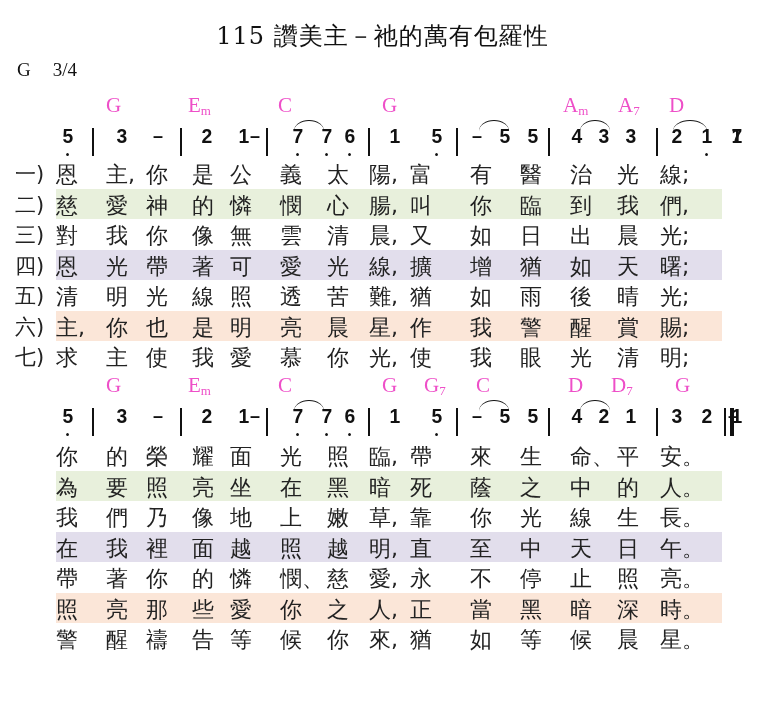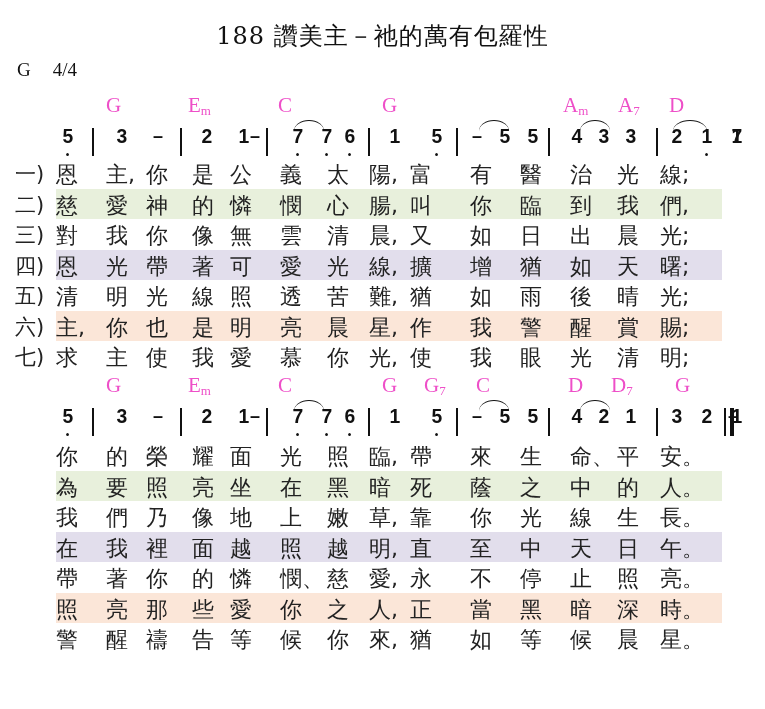--- a/index.html
+++ b/index.html
@@ -25,23 +25,23 @@
   .slur { position:absolute; height:10px; border-top:1.5px solid #111; border-radius:50% 50% 0 0 / 100% 100% 0 0; top:-4px; }
 
   .lyric-row { position:absolute; left:0; width:700px; height:30px; }
   .lyric-row .band { position:absolute; left:56px; top:0; width:666px; height:30px; }
   .lyr { position:absolute; font-family:"DejaVu Sans", sans-serif; font-size:22px; top:2px; color:#222; }
   .vnum { position:absolute; font-family:"DejaVu Sans", sans-serif; font-size:21px; top:2px; left:15px; color:#222; }
 </style>
 </head>
 <body>
 
-<div class="title">188 讚美主－祂的萬有包羅性</div>
+<div class="title">115 讚美主－祂的萬有包羅性</div>
 <div class="key">
-  <span>G</span><span>4/4</span>
+  <span>G</span><span>3/4</span>
 </div>
 
 <div class="chords" id="chords1" style="top:93px;">
     <span class="chord" style="left: 106px; color: rgb(238, 79, 200);">G</span>
     <span class="chord" style="left: 188px; color: rgb(238, 79, 200);">E<sub>m</sub></span>
     <span class="chord" style="left: 278px; color: rgb(238, 79, 200);">C</span>
     <span class="chord" style="left: 382px; color: rgb(238, 79, 200);">G</span>
     <span class="chord" style="left: 563px; color: rgb(238, 79, 200);">A<sub>m</sub></span>
     <span class="chord" style="left: 618px; color: rgb(238, 79, 200);">A<sub>7</sub></span>
     <span class="chord" style="left: 669px; color: rgb(238, 79, 200);">D</span>

